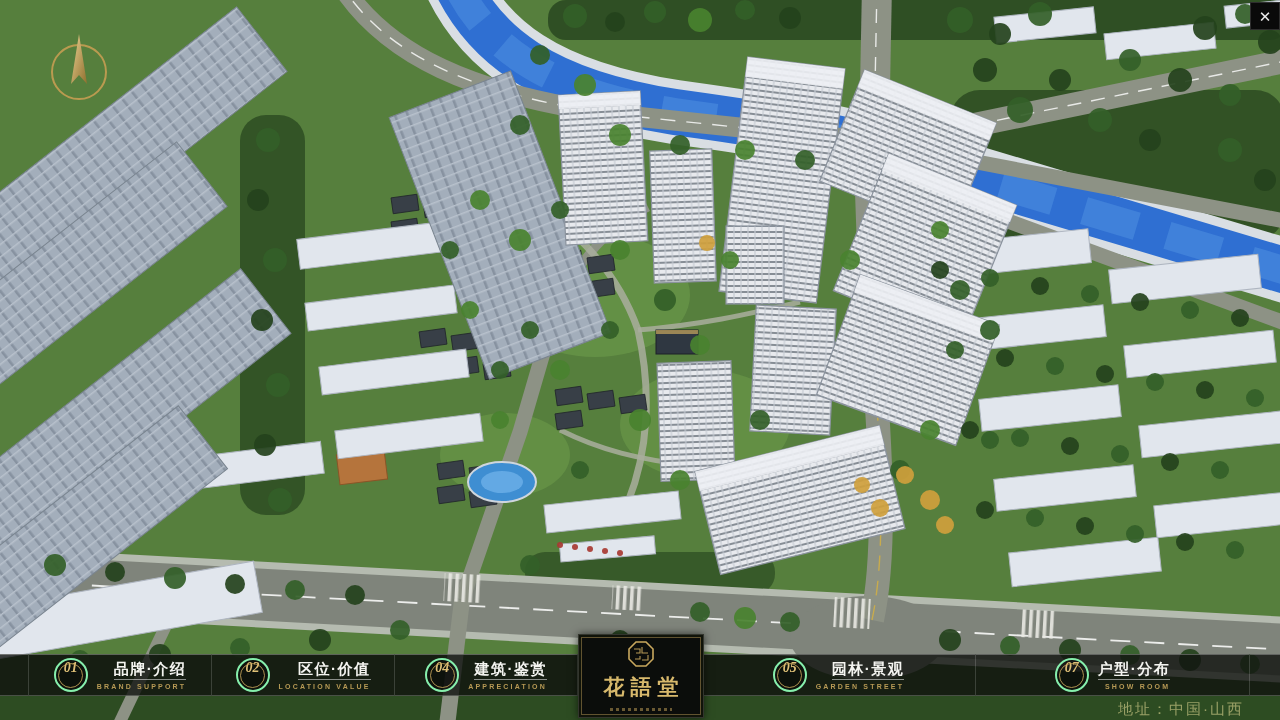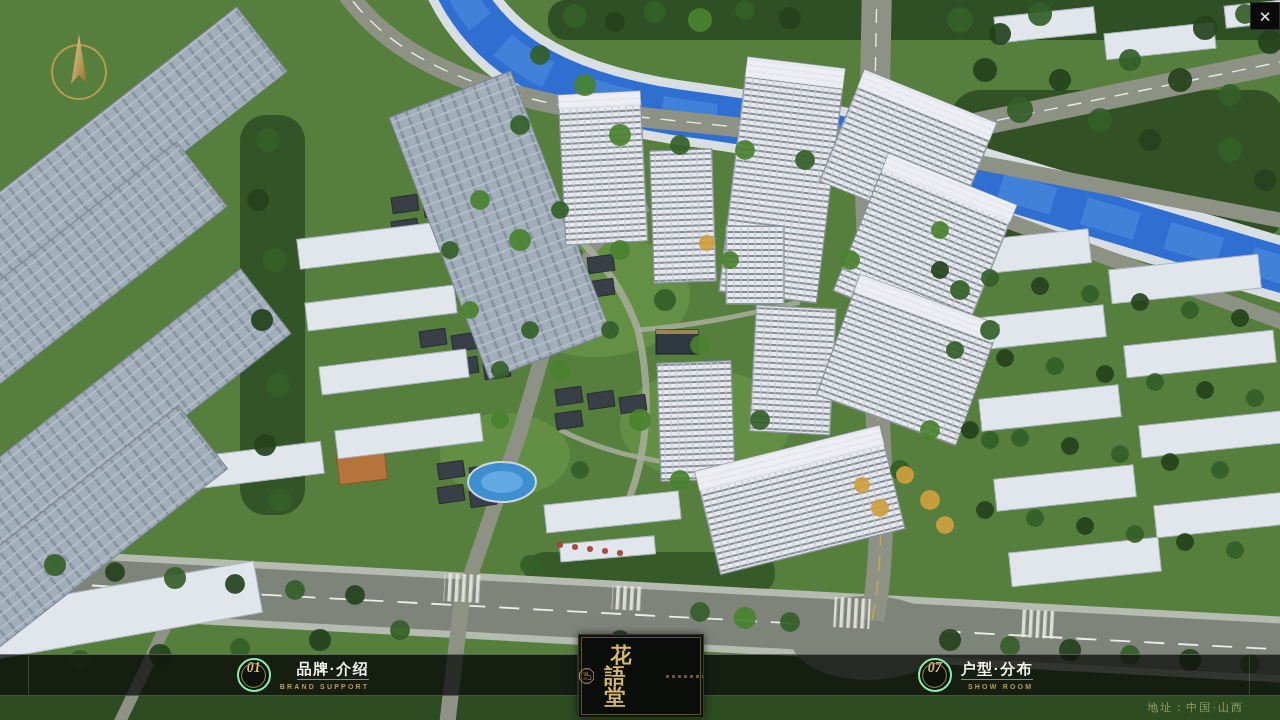--- a/index.html
+++ b/index.html
@@ -42,28 +42,28 @@
   .zh{color:#f4f4f0;font-size:15px;font-weight:700;letter-spacing:1.5px;
       padding-bottom:3px;border-bottom:1px solid rgba(255,255,255,.5);white-space:nowrap;}
   .en{margin-top:3px;color:#b79a55;font-size:7px;letter-spacing:2.2px;font-weight:700;
       white-space:nowrap;}
 
   
   .logo-panel{position:absolute;left:578px;top:634px;width:124px;height:82px;z-index:6;
               background:#0b0d0b;border:1px solid #32352d;cursor:pointer;
               box-shadow:inset 0 0 0 2px #101309, inset 0 0 0 3px rgba(201,168,94,.45),
                          0 0 8px rgba(0,0,0,.6);
-              display:flex;flex-direction:row;align-items:center;justify-content:center;gap:10px;}
+              display:flex;flex-direction:column;align-items:center;justify-content:center;gap:10px;}
   .logo-title{font-family:"Liberation Serif",serif;color:#d8b96c;font-size:21px;font-weight:700;
               letter-spacing:6px;text-indent:6px;line-height:1;}
   .logo-tagline{width:62px;height:3px;opacity:.75;
                 background:repeating-linear-gradient(90deg,#8a7340 0 3px,transparent 3px 6px);}
 
   
-  .address{position:absolute;right:36px;top:700px;color:#99a066;font-size:11px;
+  .address{position:absolute;right:36px;top:700px;color:#99a066;font-size:15px;
            letter-spacing:2px;z-index:4;}
 </style>
 </head>
 <body>
 
 <div class="stage">
 
   <svg class="scene" viewBox="0 0 1280 720" preserveAspectRatio="none">
     <defs>
       <pattern id="win" width="7" height="6" patternUnits="userSpaceOnUse">
@@ -372,25 +372,52 @@
     <div class="nav-group left">
       <div class="nav-item">
         <span class="badge">
             <i>01</i>
           </span>
         <span class="labels">
             <span class="zh">品牌·介绍</span>
             <span class="en">BRAND SUPPORT</span>
           </span>
       </div>
+      <div class="nav-item">
+        <span class="badge">
+            <i>02</i>
+          </span>
+        <span class="labels">
+            <span class="zh">区位·价值</span>
+            <span class="en">LOCATION VALUE</span>
+          </span>
+      </div>
+      <div class="nav-item">
+        <span class="badge">
+            <i>04</i>
+          </span>
+        <span class="labels">
+            <span class="zh">建筑·鉴赏</span>
+            <span class="en">APPRECIATION</span>
+          </span>
+      </div>
     </div>
 
     <div class="logo-spacer"></div>
 
     <div class="nav-group right">
+      <div class="nav-item">
+        <span class="badge">
+            <i>05</i>
+          </span>
+        <span class="labels">
+            <span class="zh">园林·景观</span>
+            <span class="en">GARDEN STREET</span>
+          </span>
+      </div>
       <div class="nav-item">
         <span class="badge">
             <i>07</i>
           </span>
         <span class="labels">
             <span class="zh">户型·分布</span>
             <span class="en">SHOW ROOM</span>
           </span>
       </div>
     </div>

